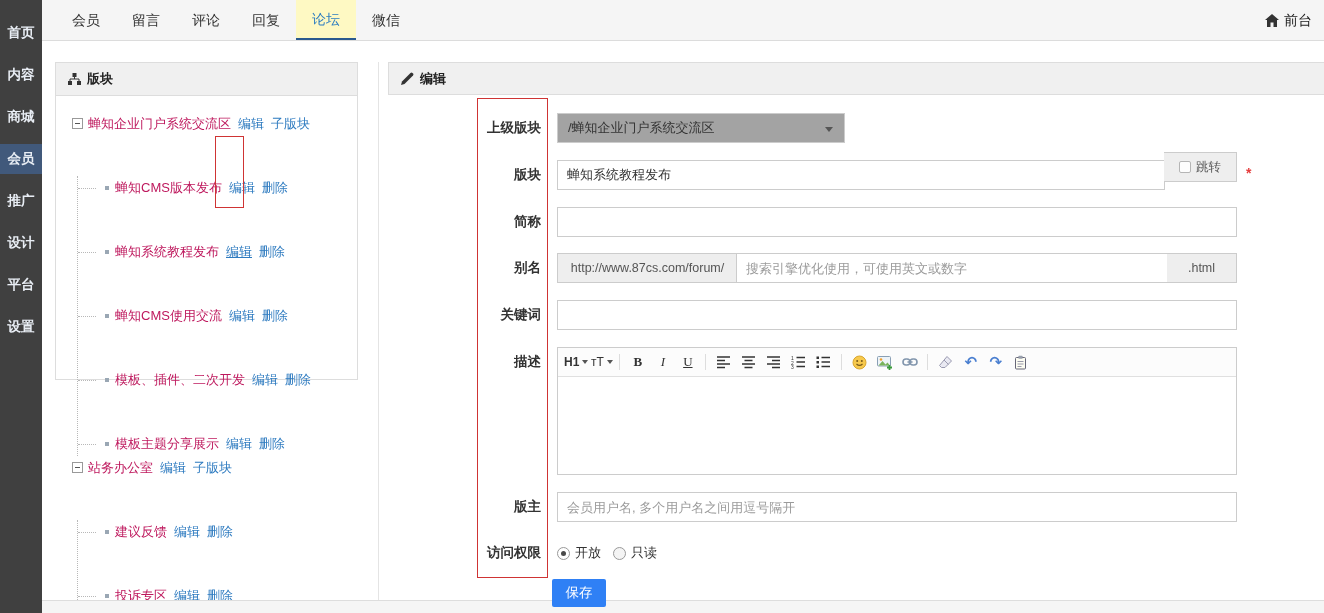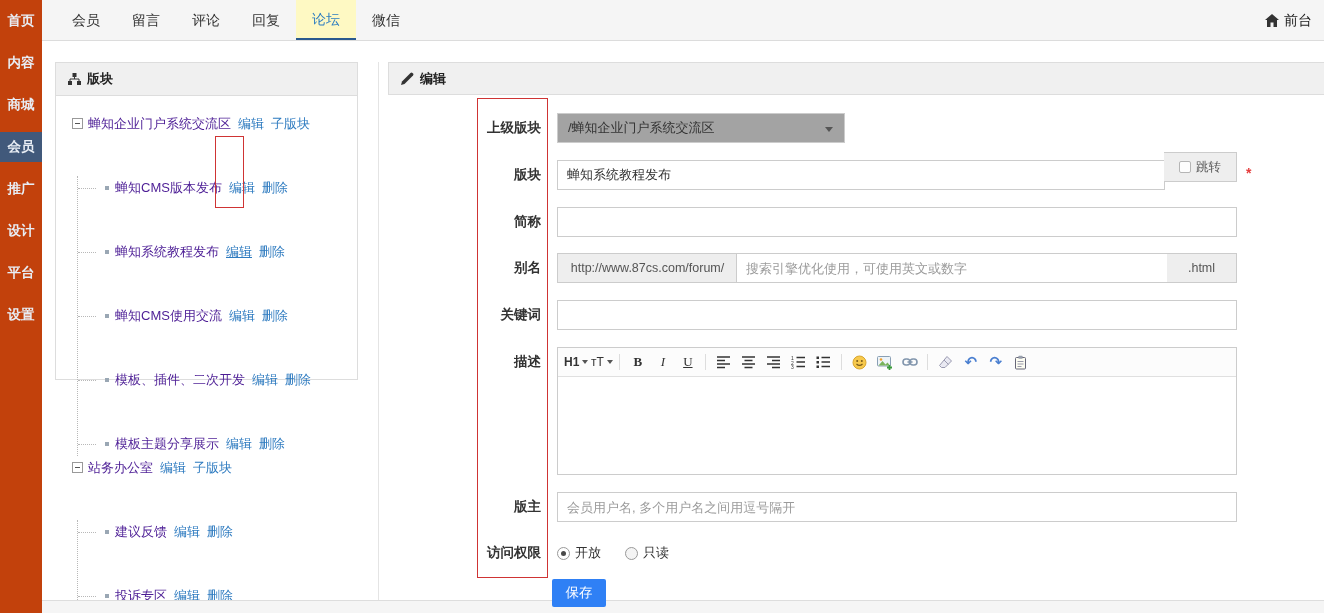--- a/index.html
+++ b/index.html
@@ -1,20 +1,20 @@
 <!DOCTYPE html>
 <html><head>
 <meta charset="utf-8">
 <style>
   * { margin:0; padding:0; box-sizing:border-box; }
   html,body { width:1324px; height:613px; overflow:hidden; }
   body { position:relative; background:#fff; font-family:"Liberation Sans","DejaVu Sans",sans-serif; font-size:13px; color:#333; }
 
   
-  .sidebar { position:absolute; left:0; top:0; width:42px; height:613px; background:#c2410c; z-index:6; padding-top:6px; }
+  .sidebar { position:absolute; left:0; top:0; width:42px; height:613px; background:#404040; z-index:6; padding-top:18px; }
   .side-item { height:30px; line-height:30px; margin-bottom:12px; text-align:center; color:#e8edf4; font-size:13.5px; font-weight:600; cursor:pointer; }
   .side-item.active { background:#41597b; }
 
   
   .topnav { position:absolute; left:42px; top:0; right:0; height:41px; background:#f5f5f5; border-bottom:1px solid #dcdcdc; z-index:4; }
   .tabs { position:absolute; left:14px; top:0; height:40px; display:flex; }
   .tab { padding:0 16px; height:40px; line-height:40px; font-size:14px; color:#333; cursor:pointer; }
   .tab.active { background:#fef9c3; color:#2d7dc1; border-bottom:2px solid #2a5a8e; line-height:38px; }
   .front-link { position:absolute; right:12px; top:0; height:40px; line-height:40px; font-size:14px; color:#222; cursor:pointer; display:flex; align-items:center; gap:5px; }
 
@@ -22,21 +22,21 @@
   .left-panel { position:absolute; left:55px; top:62px; width:303px; height:318px; background:#fff; border:1px solid #ddd; }
   .panel-head { height:33px; line-height:32px; background:#f0f0f0; border-bottom:1px solid #ddd; padding:0 12px; font-weight:bold; font-size:13px; color:#222; display:flex; align-items:center; gap:6px; }
   .vdiv { position:absolute; left:378px; top:62px; height:538px; width:1px; background:#e4e4e4; }
   .right-head { position:absolute; left:388px; top:62px; right:0; height:33px; background:#f0f0f0; border:1px solid #ddd; border-right:none; padding:0 12px; font-weight:bold; font-size:13px; color:#222; display:flex; align-items:center; gap:6px; }
 
   
   .tree { padding:16px 8px 0 16px; font-size:13px; }
   .tree-root-row { line-height:24px; white-space:nowrap; }
   .collapse-box { display:inline-block; width:11px; height:11px; border:1px solid #999; background:#fff; position:relative; margin-right:5px; vertical-align:-1px; cursor:pointer; }
   .collapse-box::after { content:""; position:absolute; left:2px; right:2px; top:4px; height:1px; background:#555; }
-  .tree-label { color:#4c1d95; }
+  .tree-label { color:#be185d; }
   .tree-link { color:#2e7bc0; text-decoration:none; margin-left:7px; cursor:pointer; }
   .tree-link.active { text-decoration:underline; }
   .tree-children { margin-left:5px; border-left:1px dotted #b8b8b8; }
   .tree-child { position:relative; line-height:24px; padding-left:27px; white-space:nowrap;margin-top:40px; }
   .tree-child::before { content:""; position:absolute; left:0; top:12px; width:18px; border-top:1px dotted #b8b8b8; }
   .bullet { display:inline-block; width:4px; height:4px; background:#9aa7b4; margin-right:6px; vertical-align:2px; }
 
   
   .flabel { position:absolute; left:400px; width:141px; text-align:right; line-height:30px; font-weight:bold; font-size:13.5px; color:#333; }
   .inp { position:absolute; height:30px; border:1px solid #ccc; background:#fff; font-family:inherit; font-size:13px; color:#333; padding:0 9px; outline:none; }
@@ -51,21 +51,21 @@
   .editor { position:absolute; left:557px; top:347px; width:680px; height:128px; border:1px solid #ccc; background:#fff; }
   .etoolbar { height:29px; border-bottom:1px solid #e0e0e0; background:#fcfcfc; display:flex; align-items:center; padding:0 5px; }
   .tbtn { height:24px; min-width:23px; display:inline-flex; align-items:center; justify-content:center; margin:0 1px; border-radius:2px; cursor:pointer; font-size:12px; color:#333; }
   .tbtn.serif { font-family:"Liberation Serif",serif; font-size:13px; }
   .tsep { width:1px; height:16px; background:#ddd; margin:0 5px; }
   .caret-sm { width:0; height:0; border-left:3px solid transparent; border-right:3px solid transparent; border-top:4px solid #555; margin-left:3px; }
   .arrow-glyph { font-size:15px; font-weight:bold; color:#4a7fd0; font-family:"DejaVu Sans",sans-serif; line-height:1; }
   .ebody { height:97px; cursor:text; }
 
   
-  .radio-row { position:absolute; left:557px; top:543px; height:20px; display:flex; align-items:center; gap:24px; }
+  .radio-row { position:absolute; left:557px; top:543px; height:20px; display:flex; align-items:center; gap:12px; }
   .radio { display:flex; align-items:center; gap:5px; cursor:pointer; font-size:13px; color:#333; }
   .rdot { width:13px; height:13px; border:1px solid #999; border-radius:50%; background:#fff; position:relative; }
   .rdot.on::after { content:""; position:absolute; left:3px; top:3px; width:5px; height:5px; border-radius:50%; background:#4a4a4a; }
   .rdot.off { background:#f4f4f4; }
 
   .save-btn { position:absolute; left:552px; top:579px; width:54px; height:28px; background:#2f80f5; color:#fff; border:none; border-radius:2px; font-size:13.5px; text-align:center; line-height:28px; cursor:pointer; z-index:5; font-family:inherit; }
 
   .footer { position:absolute; left:42px; right:0; bottom:0; height:13px; background:#f5f5f5; border-top:1px solid #ddd; z-index:2; }
 
   

